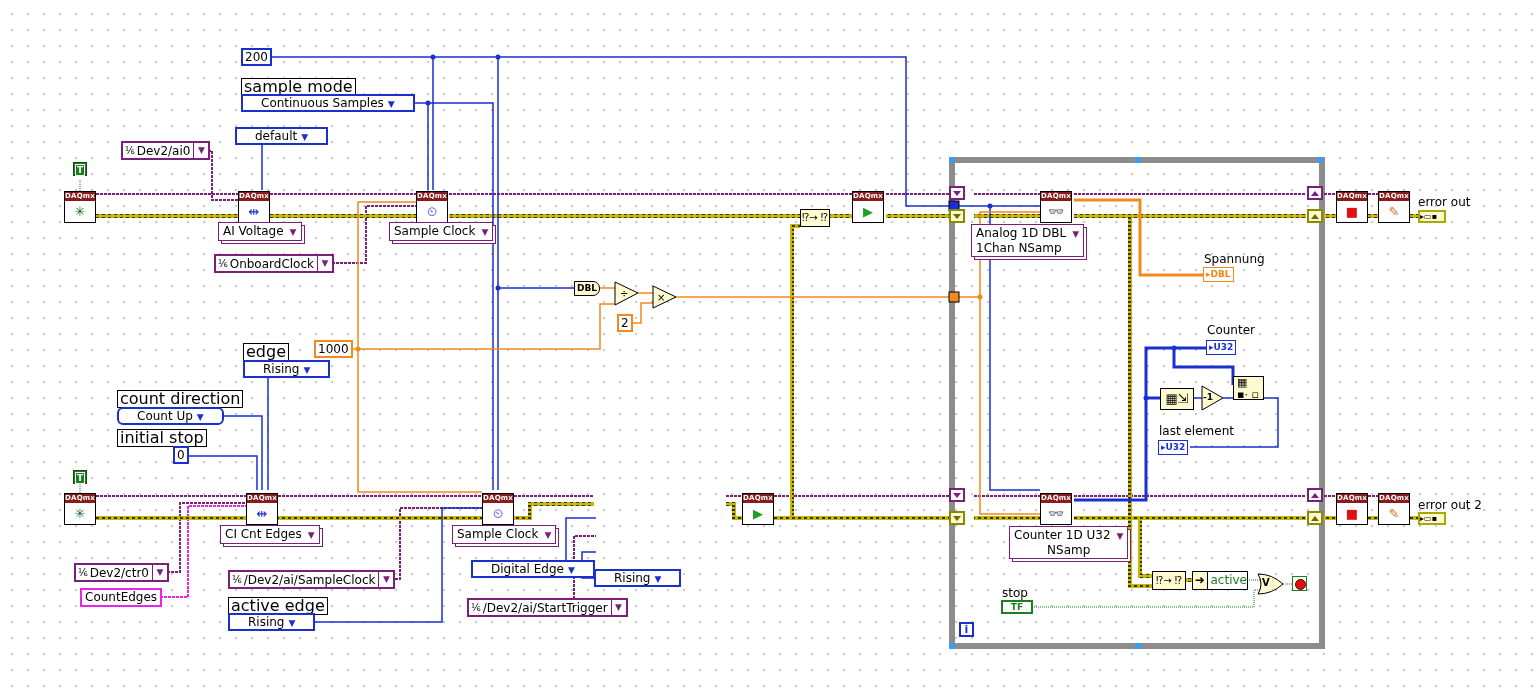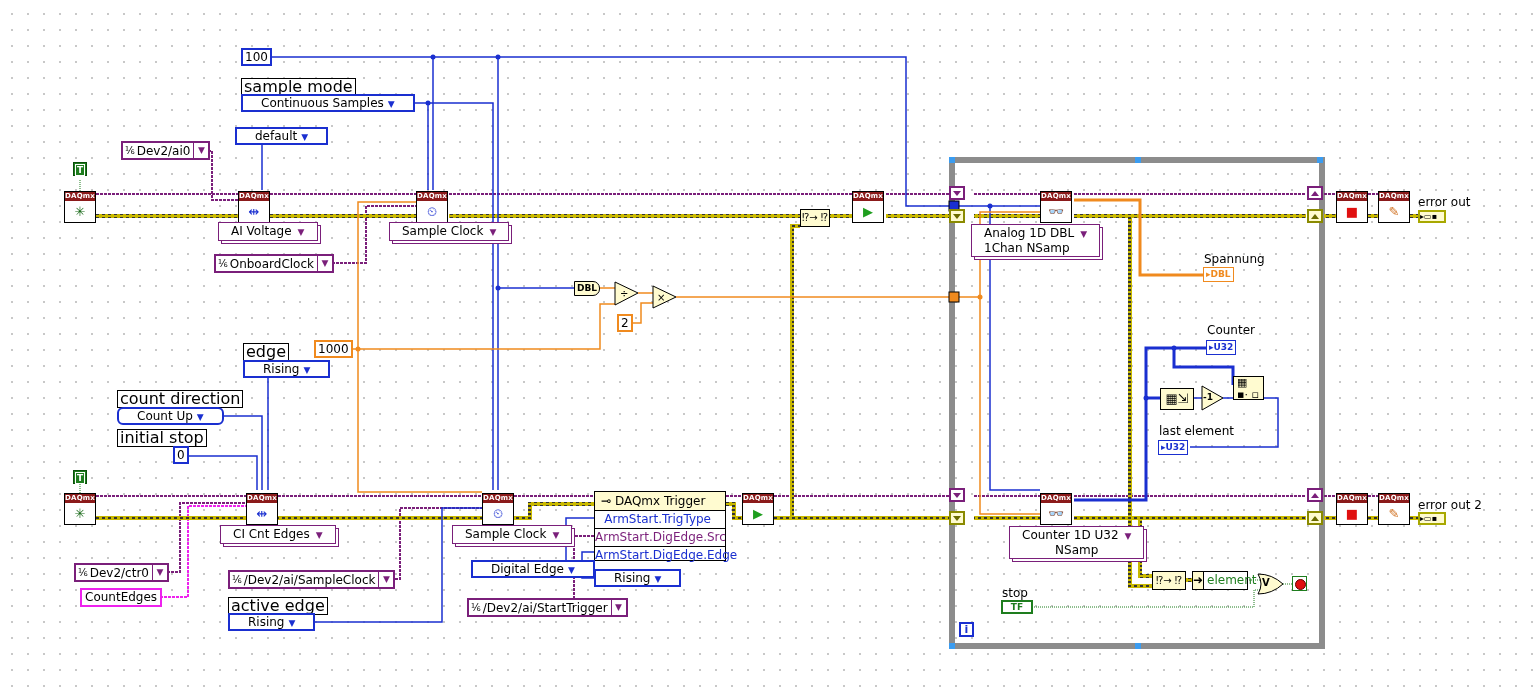--- a/index.html
+++ b/index.html
@@ -12,21 +12,21 @@
   .abs{position:absolute;box-sizing:border-box;}
   .lbl{font-size:16px;color:#000;background:#fff;border:1px solid #000;padding:0 2px;line-height:15px;height:18px;white-space:nowrap;text-align:right;}
   .flbl{font-size:12px;color:#000;line-height:14px;white-space:nowrap;}
   .enum{font-size:12px;color:#000;background:#fff;border:2px solid #1a2fd0;padding:0 18px;line-height:14px;height:18px;white-space:nowrap;}
   .enum .arr{color:#1a2fd0;font-size:9px;margin-left:4px;}
   .num{font-size:12px;color:#000;background:#fff;border:2px solid #1a2fd0;padding:0 2px;line-height:14px;height:18px;}
   .numo{font-size:12px;color:#000;background:#fff;border:2px solid #f08a1e;padding:0 2px;line-height:14px;height:18px;}
   .io{font-size:12px;color:#000;background:#fff;border:2px solid #7a1f7a;padding:0 0 0 2px;line-height:14px;height:19px;white-space:nowrap;display:flex;align-items:center;}
   .io .ioi{font-size:10px;margin-right:2px;}
   .io .dd{border-left:1px solid #7a1f7a;width:14px;text-align:center;color:#7a1f7a;font-size:9px;margin-left:3px;height:100%;}
-  .poly{font-size:12px;color:#000;background:#fff;border:1px solid #7a1f7a;padding:1px 12px;line-height:14px;white-space:nowrap;box-shadow:3px 3px 0 -1px #fff,3px 3px 0 0 #7a1f7a;}
+  .poly{font-size:12px;color:#000;background:#fff;border:1px solid #7a1f7a;padding:1px 4px;line-height:14px;white-space:nowrap;box-shadow:3px 3px 0 -1px #fff,3px 3px 0 0 #7a1f7a;}
   .poly .arr{color:#7a1f7a;font-size:9px;margin-left:6px;}
   .vi{width:32px;height:32px;background:#fff;border:1px solid #000;}
   .vi .hd{height:9px;background:#8b1a1a;color:#fff;font-size:7px;line-height:9px;text-align:center;font-weight:bold;letter-spacing:0.2px;}
   .vi .bd{font-size:13px;text-align:center;line-height:22px;}
   .tconst{width:14px;height:14px;background:#1e7d1e;border:1px solid #0a4f0a;color:#fff;font-size:9px;font-weight:bold;text-align:center;line-height:12px;}
   .tconst span{display:block;margin:1px;border:1px solid #fff;line-height:10px;}
   .prim{background:#fffbd0;border:1px solid #000;font-size:10px;text-align:center;}
   .ind{font-size:9px;font-weight:bold;background:#fff;height:15px;line-height:13px;padding:0 2px;}
 </style>
 </head>
@@ -197,21 +197,21 @@
 </svg>
 
 <div class="abs tconst" style="left:73px;top:162px;">
       <span>T</span>
     </div>
 <div class="abs vi" style="left:64px;top:191px;">
   <div class="hd">DAQmx</div>
       <div class="bd" style="color:#1a6a1a;">✳</div>
 </div>
 
-<div class="abs num" style="left:241px;top:48px;">100</div>
+<div class="abs num" style="left:241px;top:48px;">200</div>
 <div class="abs lbl" style="left:241px;top:78px;">sample mode</div>
 <div class="abs enum" style="left:241px;top:94px;"><span>Continuous Samples</span><span class="arr">▼</span></div>
 <div class="abs enum" style="left:235px;top:127px;"><span>default</span><span class="arr">▼</span></div>
 <div class="abs io" style="left:121px;top:141px;">
       <span class="ioi">⅙</span>
       <span>Dev2/ai0</span>
       <span class="dd">▼</span>
     </div>
 
 <div class="abs vi" style="left:238px;top:191px;">
@@ -273,26 +273,20 @@
 </div>
 <div class="abs poly" style="left:452px;top:525px;"><span>Sample Clock</span><span class="arr">▼</span></div>
 <div class="abs io" style="left:228px;top:570px;">
       <span class="ioi">⅙</span>
       <span>/Dev2/ai/SampleClock</span>
       <span class="dd">▼</span>
     </div>
 <div class="abs lbl" style="left:228px;top:597px;">active edge</div>
 <div class="abs enum" style="left:228px;top:613px;"><span>Rising</span><span class="arr">▼</span></div>
 
-<div class="abs" style="left:594px;top:491px;width:132px;height:70px;border:1px solid #000;background:#fff;font-size:12px;">
-  <div style="background:#fffbd0;border-bottom:1px solid #000;height:18px;line-height:18px;padding-left:6px;">⊸ <span>DAQmx Trigger</span></div>
-  <div style="color:#1a2fd0;height:17px;line-height:17px;border-bottom:1px solid #000;text-align:right;padding-right:14px;">ArmStart.TrigType</div>
-  <div style="color:#7a1f7a;height:17px;line-height:17px;border-bottom:1px solid #000;text-align:right;padding-right:6px;">ArmStart.DigEdge.Src</div>
-  <div style="color:#1a2fd0;height:17px;line-height:17px;text-align:right;padding-right:2px;">ArmStart.DigEdge.Edge</div>
-</div>
 <div class="abs enum" style="left:471px;top:560px;"><span>Digital Edge</span><span class="arr">▼</span></div>
 <div class="abs enum" style="left:594px;top:569px;"><span>Rising</span><span class="arr">▼</span></div>
 <div class="abs io" style="left:467px;top:598px;">
       <span class="ioi">⅙</span>
       <span>/Dev2/ai/StartTrigger</span>
       <span class="dd">▼</span>
     </div>
 
 <div class="abs vi" style="left:742px;top:493px;">
   <div class="hd">DAQmx</div>
@@ -320,21 +314,21 @@
 
 <div class="abs vi" style="left:1040px;top:493px;">
   <div class="hd">DAQmx</div>
       <div class="bd" style="color:#d02020;">👓</div>
 </div>
 <div class="abs poly" style="left:1009px;top:526px;line-height:14px;text-align:center;"><span>Counter 1D U32</span><span class="arr">▼</span><br><span>NSamp</span></div>
 
 <div class="abs prim" style="left:1152px;top:571px;width:34px;height:19px;line-height:17px;">⁉→ ⁉</div>
 <div class="abs" style="left:1192px;top:571px;width:56px;height:19px;border:1px solid #000;background:#fff;font-size:12px;display:flex;">
   <span style="background:#fffbd0;width:16px;border-right:1px solid #000;text-align:center;line-height:17px;">➜</span>
-  <span style="color:#1e7d1e;padding-left:3px;line-height:17px;">element</span>
+  <span style="color:#1e7d1e;padding-left:3px;line-height:17px;">active</span>
 </div>
 <div class="abs" style="left:1262px;top:577px;font-size:10px;font-weight:bold;">V</div>
 <div class="abs" style="left:1292px;top:576px;width:15px;height:15px;border:1px solid #1e7d1e;background:#fff;">
   <div style="width:9px;height:9px;border-radius:50%;background:#e01010;margin:2px;border:1px solid #600;"></div>
 </div>
 
 <div class="abs flbl" style="left:1002px;top:586px;">stop</div>
 <div class="abs" style="left:1001px;top:600px;width:32px;height:14px;border:2px solid #1e7d1e;background:#fff;font-size:9px;font-weight:bold;color:#1e7d1e;text-align:center;line-height:10px;">TF</div>
 
 <div class="abs" style="left:959px;top:622px;width:15px;height:15px;border:2px solid #1a2fd0;background:#fff;color:#1a2fd0;font-size:11px;font-weight:bold;text-align:center;line-height:12px;">i</div>

